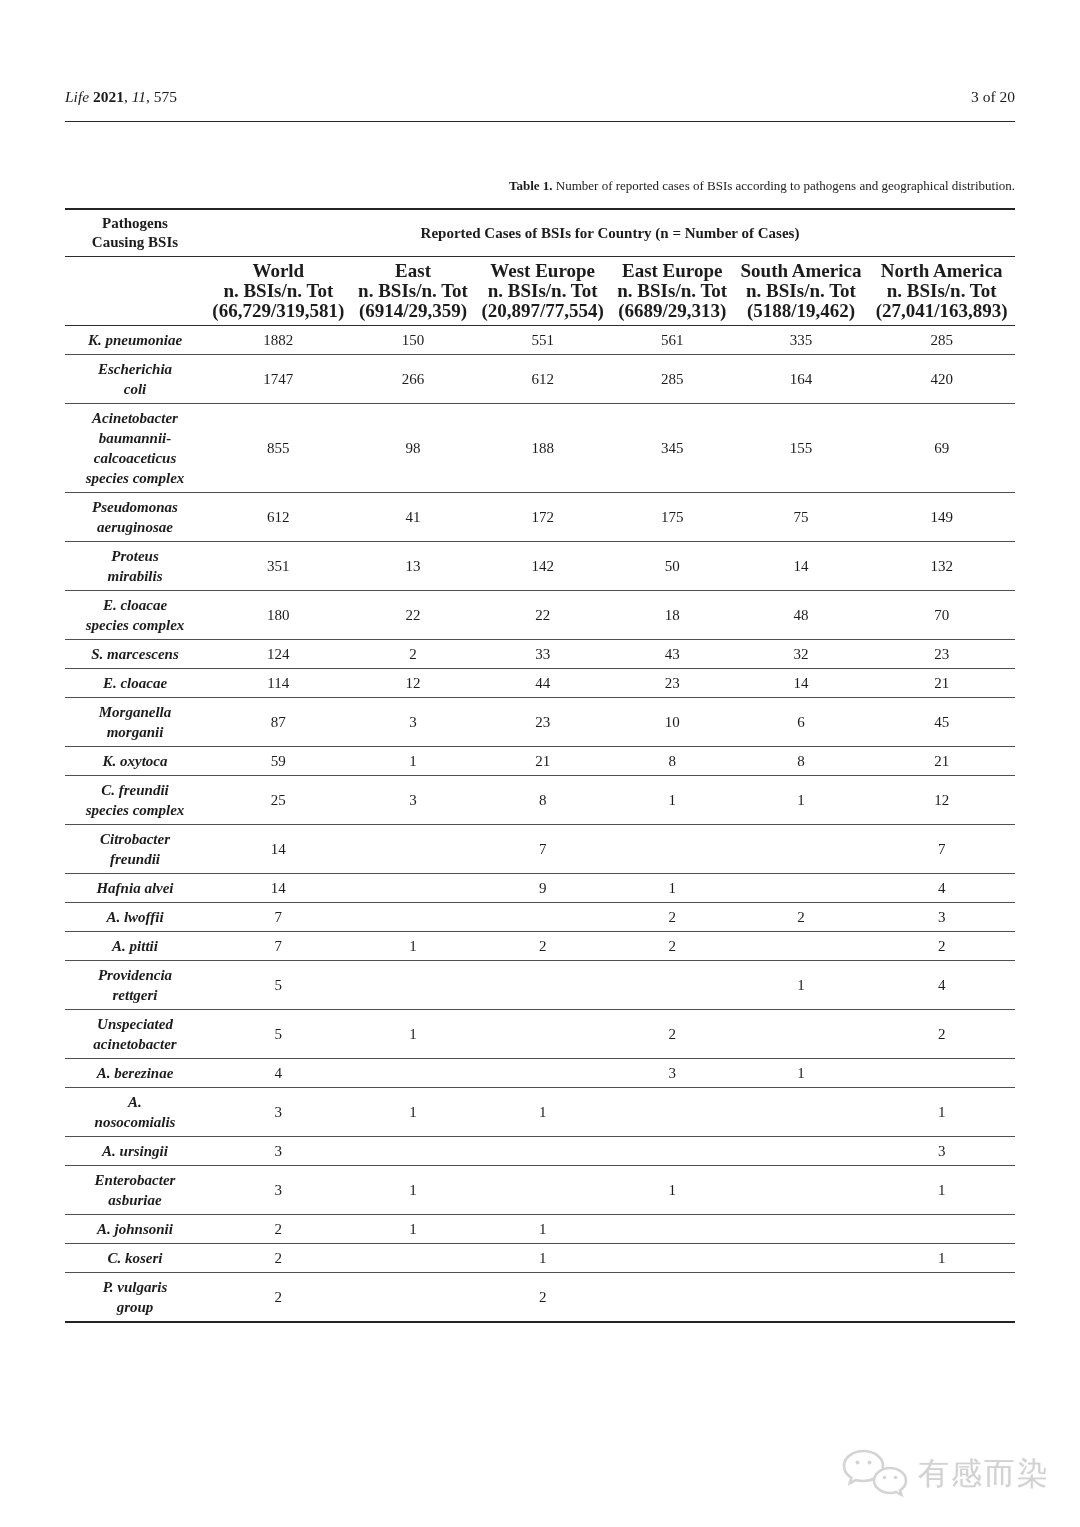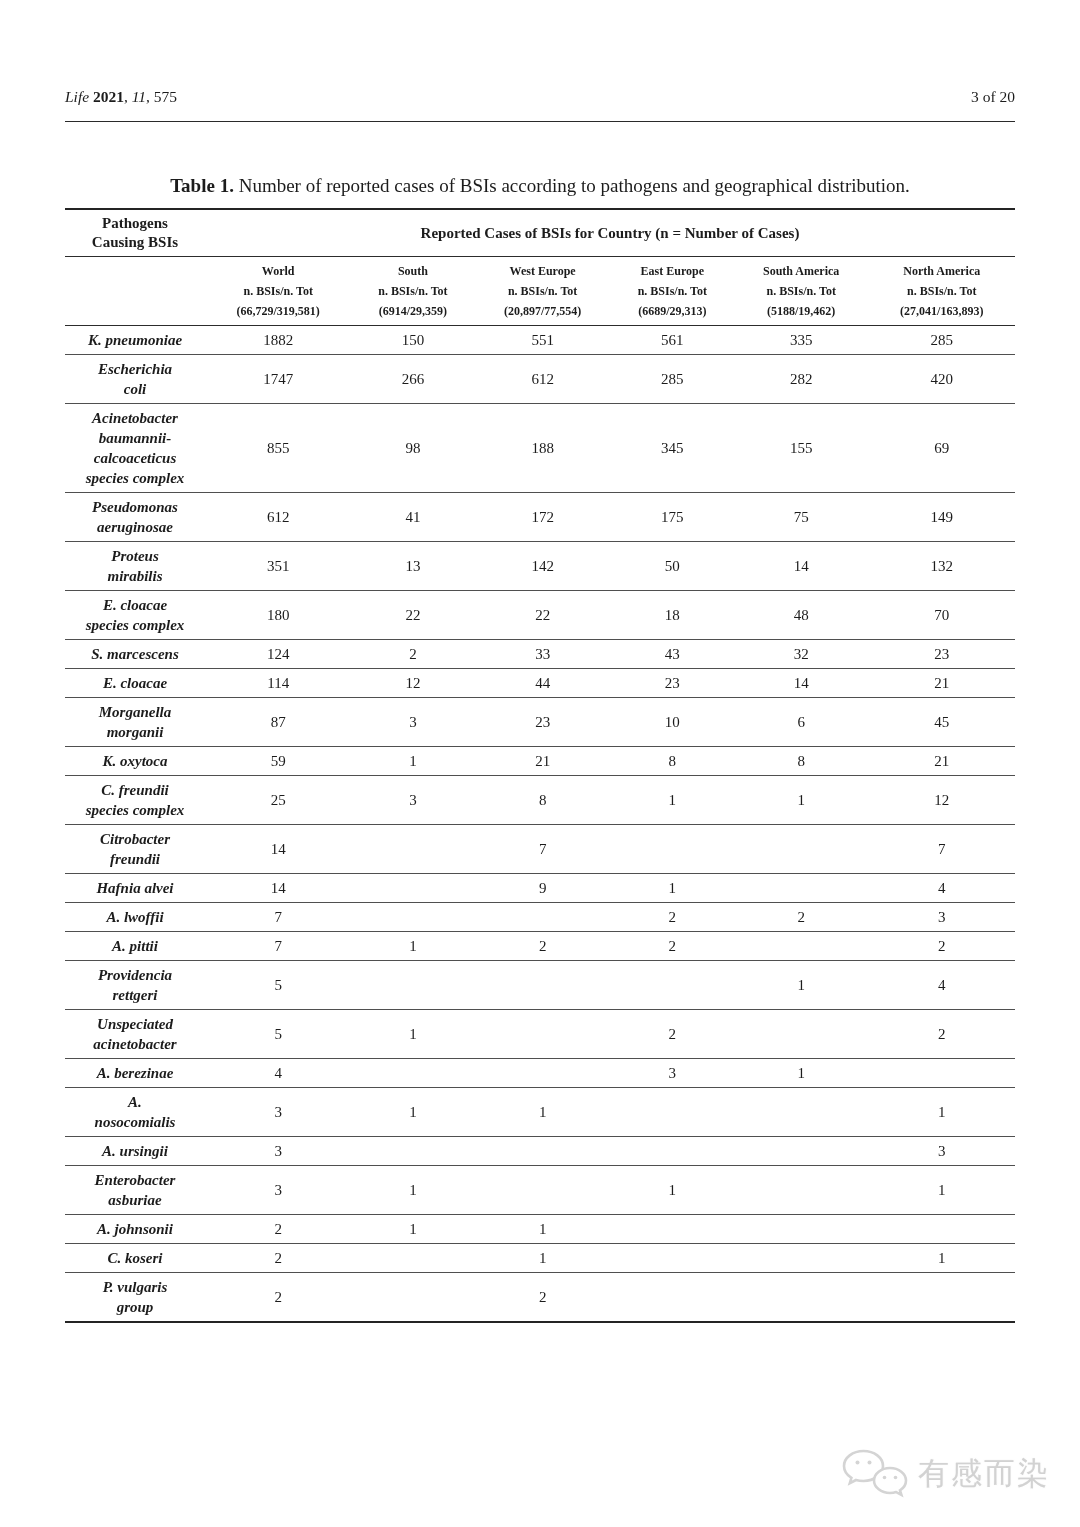--- a/index.html
+++ b/index.html
@@ -22,42 +22,42 @@
   .it { font-style: italic; }
   .b  { font-weight: bold; }
   .header-rule {
     position: absolute; top: 121px; left: 65px; right: 65px;
     border-top: 1.4px solid #2a2a2a;
   }
 
   
   .caption {
     position: absolute; top: 176px; left: 65px; width: 950px;
-    text-align: center; font-size: 19px; line-height: 19px;
+    text-align: right; font-size: 13px; line-height: 19px;
   }
 
   
   .table-wrap { position: absolute; top: 208px; left: 65px; width: 950px; }
   table.bsi {
     width: 100%; border-collapse: collapse;
     border-top: 2.5px solid #242424;
     border-bottom: 2.5px solid #242424;
     font-size: 15px;
   }
   table.bsi th, table.bsi td {
     text-align: center; vertical-align: middle;
   }
   thead th {
     font-weight: bold;
     padding: 4px 4px;
     line-height: 19px;
     border-bottom: 1.8px solid #2c2c2c;
     font-size: 15px;
   }
-  thead tr.subhead th { line-height: 20px; padding: 4px 2px; font-size: 12px; }
+  thead tr.subhead th { line-height: 20px; padding: 4px 2px; font-size: 19px; }
   thead tr.subhead th .nowrap { white-space: nowrap; font-family: Liberation Serif, serif; }
   th.col1, td.col1 { width: 140px; font-family: Liberation Serif, serif; }
   tbody td {
     border-bottom: 1px solid #4f4f4f;
     padding: 4px 5px;
     line-height: 20px;
   }
   tbody tr:last-child td { border-bottom: none; }
   td.pathogen {
     font-style: italic;
@@ -110,21 +110,21 @@
           <th colspan="6">Reported Cases of BSIs for Country (n = Number of Cases)</th>
         </tr>
         <tr class="subhead">
           <th class="col1"></th>
         <th>
     <div>World</div>
     <div class="nowrap">n. BSIs/n. Tot</div>
     <div class="nowrap">(66,729/319,581)</div>
   </th>
             <th>
-    <div>South</div>
+    <div>East</div>
     <div class="nowrap">n. BSIs/n. Tot</div>
     <div class="nowrap">(6914/29,359)</div>
   </th>
             <th>
     <div>West Europe</div>
     <div class="nowrap">n. BSIs/n. Tot</div>
     <div class="nowrap">(20,897/77,554)</div>
   </th>
             <th>
     <div>East Europe</div>
@@ -153,21 +153,21 @@
     <td>335</td>
     <td>285</td>
   </tr>
           <tr>
     <td class="col1 pathogen">Escherichia
 coli</td>
     <td>1747</td>
     <td>266</td>
     <td>612</td>
     <td>285</td>
-    <td>282</td>
+    <td>164</td>
     <td>420</td>
   </tr>
           <tr>
     <td class="col1 pathogen">Acinetobacter
 baumannii-
 calcoaceticus
 species complex</td>
     <td>855</td>
     <td>98</td>
     <td>188</td>

